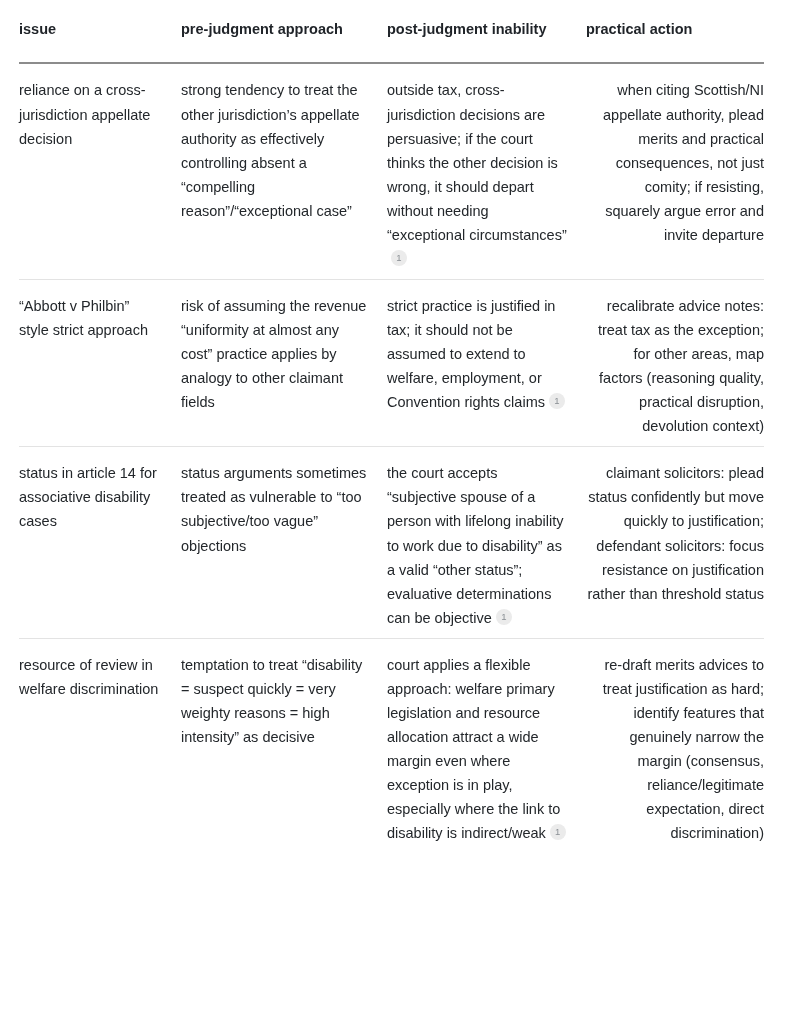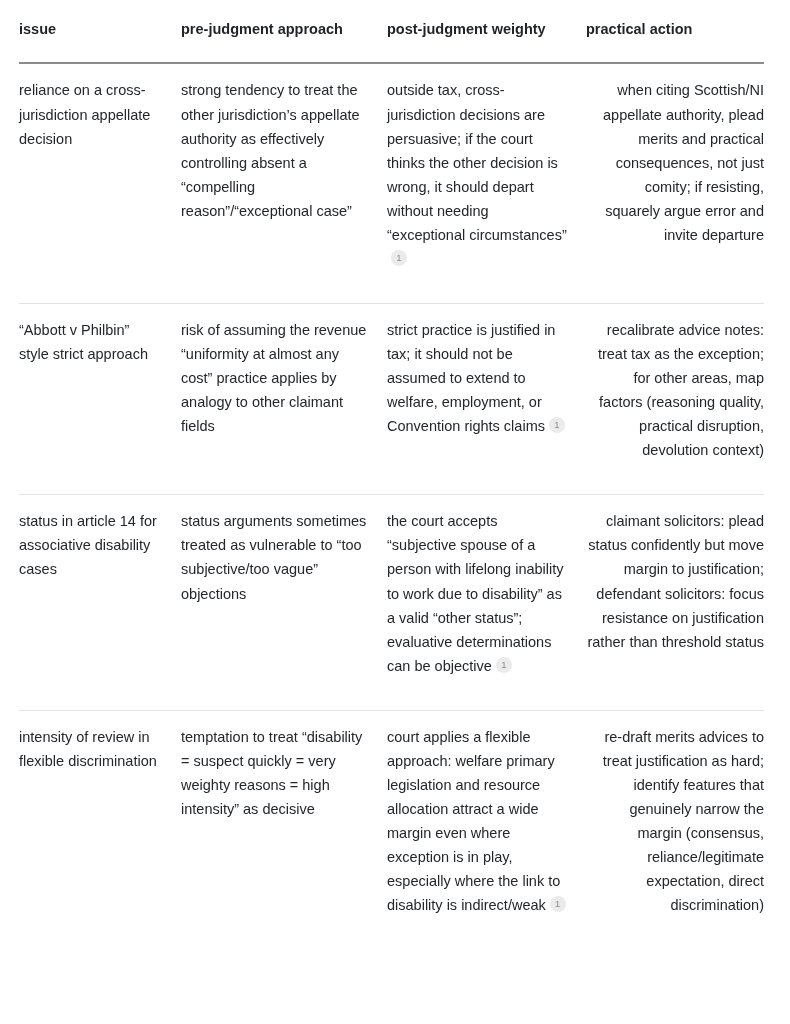--- a/index.html
+++ b/index.html
@@ -45,21 +45,21 @@
   }
   thead th:last-child { padding-right: 0; margin-top: 40px; }
 
   tbody td {
     text-align: left;
     vertical-align: top;
     font-size: 14.5px;
     font-weight: normal;
     color: #23272b;
     line-height: 1.66;
-    padding: 14px 18px 32px 0;
+    padding: 14px 18px 8px 0;
     border-bottom: 1px solid #e3e3e3;
   }
   tbody td:last-child { padding-right: 0; text-align: right; }
   tbody tr:last-child td { border-bottom: none; }
 
   .cite {
     display: inline-block;
     width: 16px;
     height: 16px;
     line-height: 16px;
@@ -82,21 +82,21 @@
     <colgroup>
       <col class="c1">
         <col class="c2">
         <col class="c3">
         <col class="c4">
     </colgroup>
     <thead>
       <tr>
         <th>issue</th>
         <th>pre-judgment approach</th>
-        <th>post-judgment weighty</th>
+        <th>post-judgment inability</th>
         <th>practical action</th>
       </tr>
     </thead>
     <tbody>
 
       <tr>
         <td>reliance on a cross-jurisdiction appellate decision</td>
         <td>strong tendency to treat the other jurisdiction’s appellate authority as effectively controlling absent a “compelling reason”/“exceptional case”</td>
         <td><span>outside tax, cross-jurisdiction decisions are persuasive; if the court thinks the other decision is wrong, it should depart without needing “exceptional circumstances”</span><span class="cite">1</span></td>
         <td>when citing Scottish/NI appellate authority, plead merits and practical consequences, not just comity; if resisting, squarely argue error and invite departure</td>
@@ -106,25 +106,25 @@
         <td>“Abbott v Philbin” style strict approach</td>
         <td>risk of assuming the revenue “uniformity at almost any cost” practice applies by analogy to other claimant fields</td>
         <td><span>strict practice is justified in tax; it should not be assumed to extend to welfare, employment, or Convention rights claims</span><span class="cite">1</span></td>
         <td>recalibrate advice notes: treat tax as the exception; for other areas, map factors (reasoning quality, practical disruption, devolution context)</td>
       </tr>
 
       <tr>
         <td>status in article 14 for associative disability cases</td>
         <td>status arguments sometimes treated as vulnerable to “too subjective/too vague” objections</td>
         <td><span>the court accepts “subjective spouse of a person with lifelong inability to work due to disability” as a valid “other status”; evaluative determinations can be objective</span><span class="cite">1</span></td>
-        <td>claimant solicitors: plead status confidently but move margin to justification; defendant solicitors: focus resistance on justification rather than threshold status</td>
+        <td>claimant solicitors: plead status confidently but move quickly to justification; defendant solicitors: focus resistance on justification rather than threshold status</td>
       </tr>
 
       <tr>
-        <td>intensity of review in flexible discrimination</td>
+        <td>resource of review in welfare discrimination</td>
         <td>temptation to treat “disability = suspect quickly = very weighty reasons = high intensity” as decisive</td>
         <td><span>court applies a flexible approach: welfare primary legislation and resource allocation attract a wide margin even where exception is in play, especially where the link to disability is indirect/weak</span><span class="cite">1</span></td>
         <td>re-draft merits advices to treat justification as hard; identify features that genuinely narrow the margin (consensus, reliance/legitimate expectation, direct discrimination)</td>
       </tr>
 
     </tbody>
   </table>
 </div>
 
 </body></html>

